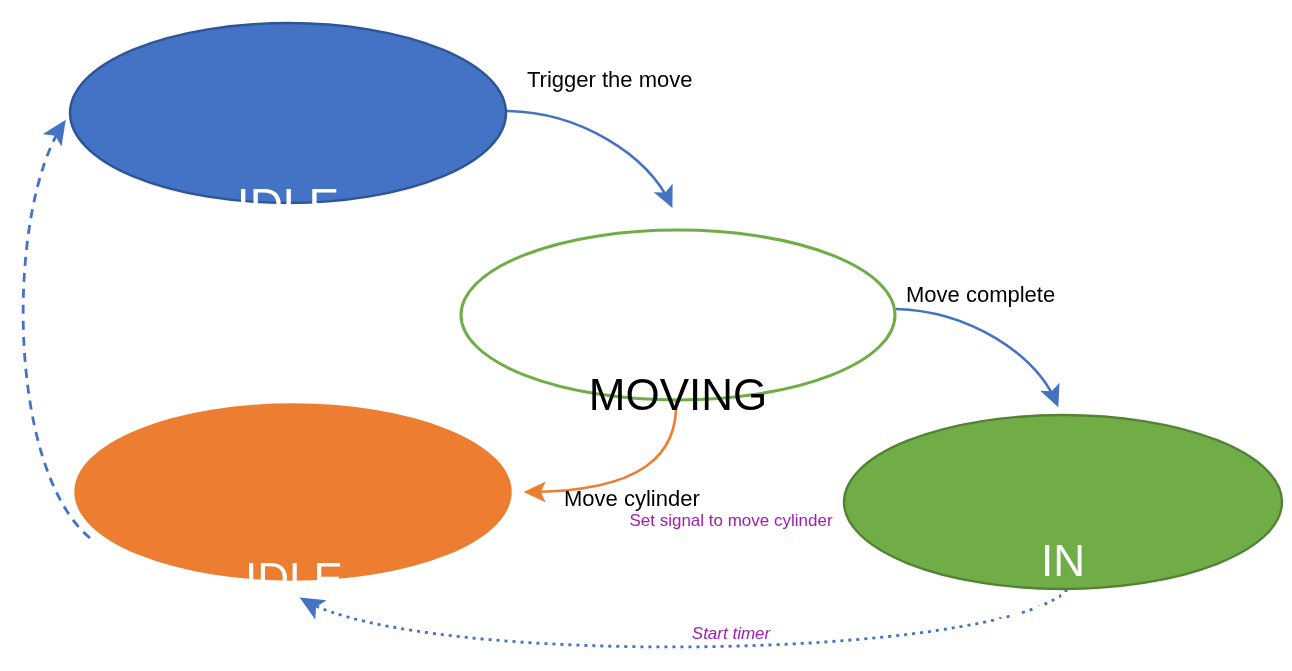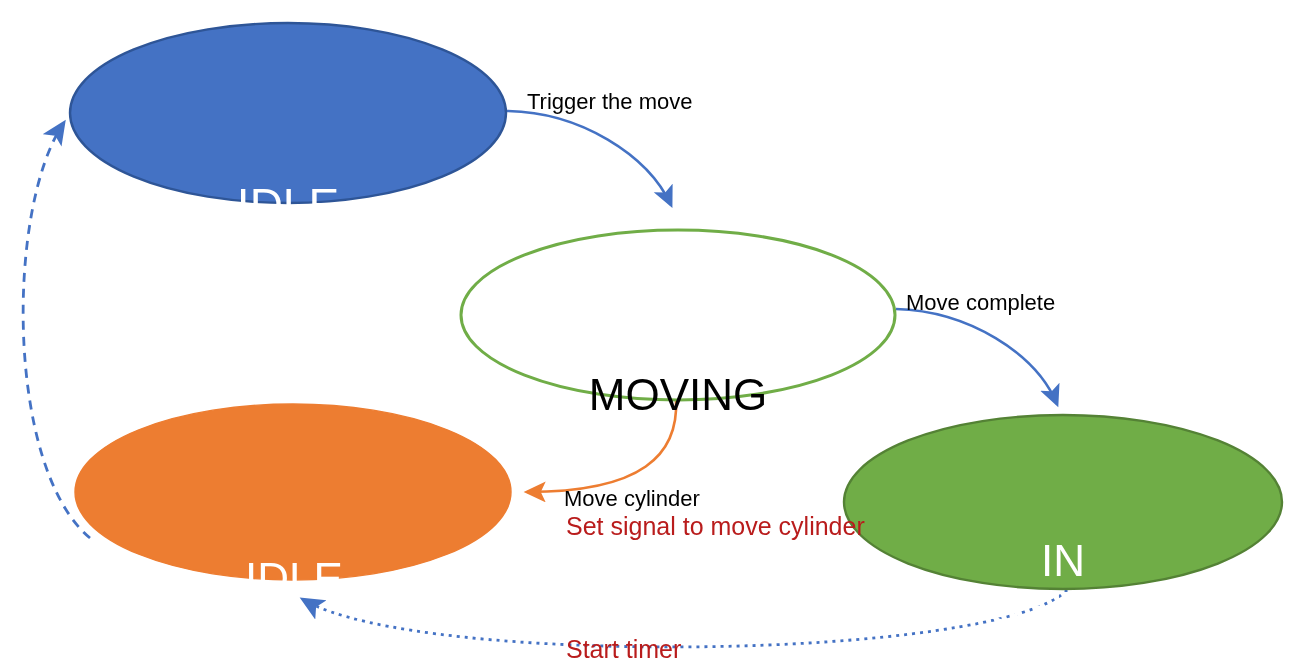--- a/index.html
+++ b/index.html
@@ -36,23 +36,23 @@
     color: #ffffff;
   }
   .node-label.outlined {
     color: #000000;
   }
   .title-text {
     display: block;
   }
   .sub-line {
     display: block;
-    font-size: 25px;
-    color: #b91c1c;
-    text-align: left;
+    font-size: 17px;
+    color: #a21caf;
+    text-align: center;
     line-height: 1.22;
   }
   .edge-label {
     position: absolute;
     color: #000000;
     font-size: 22px;
     white-space: nowrap;
     line-height: 1;
   }
 </style>
@@ -93,31 +93,31 @@
     <ellipse cx="678" cy="315" rx="217" ry="85" fill="#FFFFFF" stroke="#70AD47" stroke-width="3"></ellipse>
   </svg>
 
   <div class="node-label filled" style="left:68px; top:84px; width:440px; font-size:46px;">
     <span class="title-text">IDLE</span>
   </div>
 
   <div class="node-label outlined" style="left:460px; top:280px; width:436px; font-size:44px;">
     <span class="title-text">MOVING</span>
     <span class="sub-line" style="margin-left:106px;">Set signal to move cylinder</span>
-    <span class="sub-line" style="margin-left:106px;">Start timer</span>
+    <span class="sub-line" style="margin-left:106px;font-style:italic;">Start timer</span>
   </div>
 
   <div class="node-label filled" style="left:74px; top:464px; width:440px; font-size:44px;">
     <span class="title-text">IDLE</span>
   </div>
 
   <div class="node-label filled" style="left:843px; top:446px; width:440px; font-size:44px;">
     <span class="title-text">IN
 POSITION</span>
   </div>
 
-  <div class="edge-label" style="left:527px; top:69px;margin-top:22px;">Trigger the move</div>
+  <div class="edge-label" style="left:527px; top:69px;">Trigger the move</div>
 
-  <div class="edge-label" style="left:906px; top:284px;margin-top:8px;">Move complete</div>
+  <div class="edge-label" style="left:906px; top:284px;">Move complete</div>
 
   <div class="edge-label" style="left:564px; top:488px;">Move cylinder</div>
 
 </div>
 
 </body></html>

